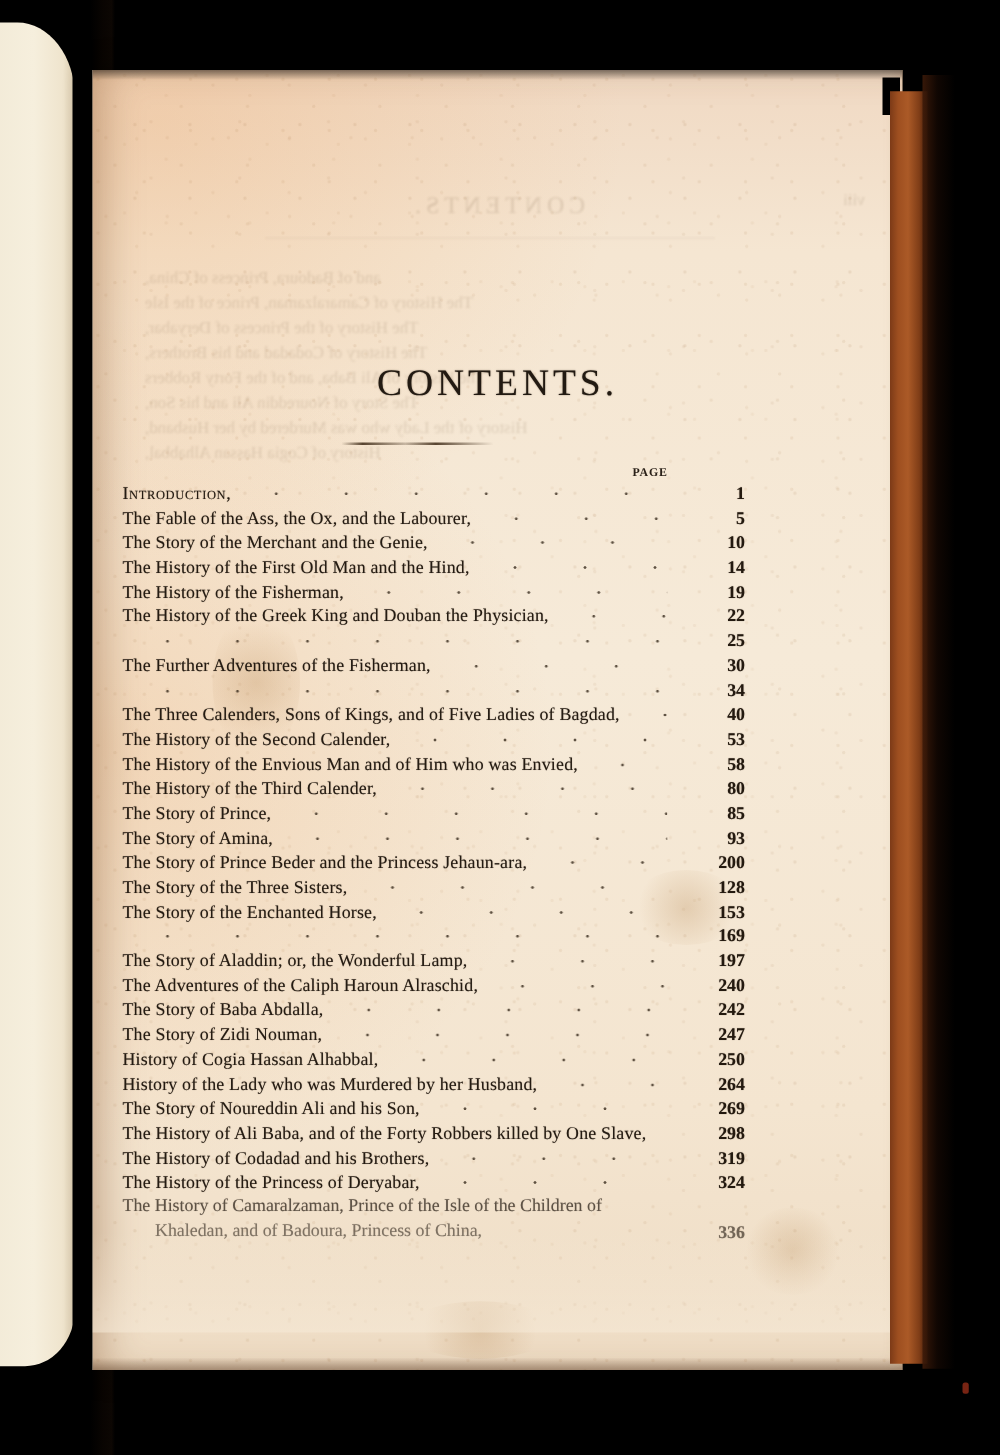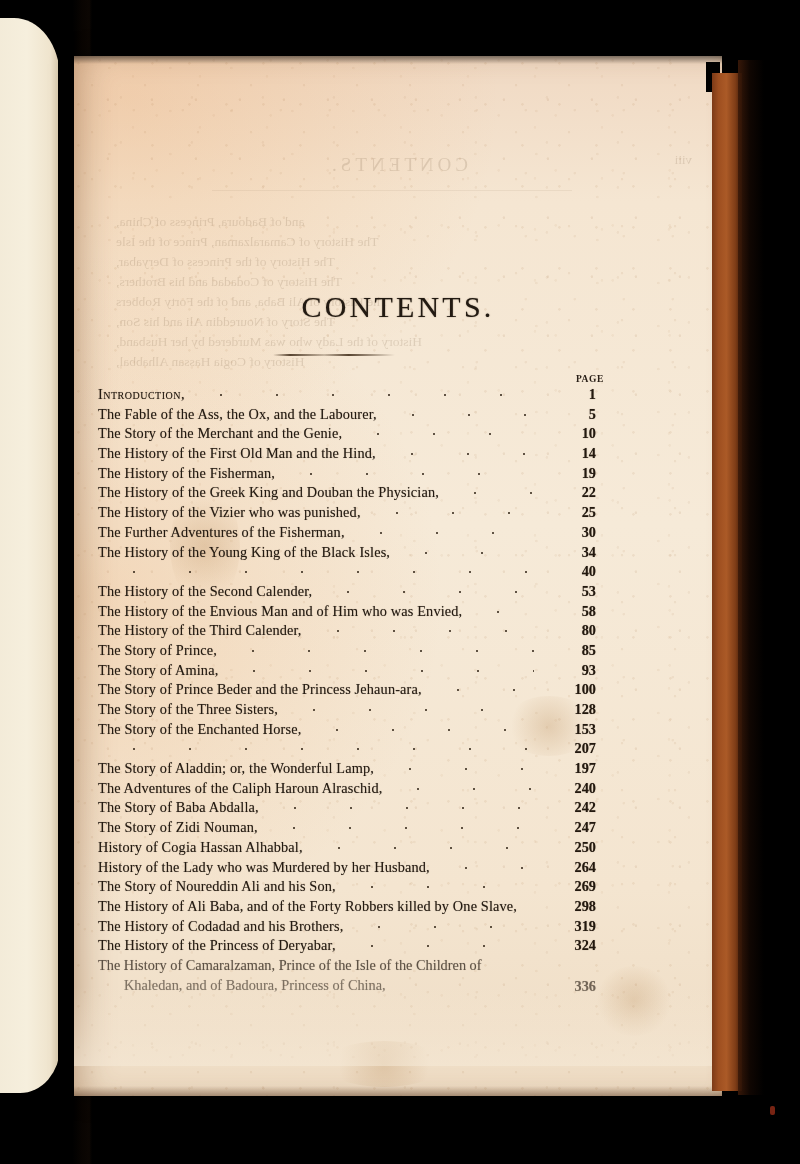--- a/index.html
+++ b/index.html
@@ -235,23 +235,23 @@
        rgba(60,40,20,.85) 14%,
        rgba(60,40,20,.25) 42%,
        rgba(60,40,20,.85) 62%,
        rgba(60,40,20,0) 100%);
     border-radius: 1px;
   }
 
   .page-col-head {
     position: absolute;
     top: 318px;
-    left: 468px;
+    left: 432px;
     width: 62px;
-    text-align: right;
+    text-align: left;
     font-size: 9.5px;
     font-weight: bold;
     letter-spacing: .6px;
     color: #2a2018;
   }
 
   .toc {
     position: absolute;
     top: 329px;
     left: 24px;
@@ -396,35 +396,34 @@
             <span class="toc-label">The History of the Fisherman,</span>
             <span class="leaders"></span>
             <span class="toc-page">19</span>
           </div>
           <div class="toc-row">
             <span class="toc-label">The History of the Greek King and Douban the Physician,</span>
             <span class="leaders"></span>
             <span class="toc-page">22</span>
           </div>
           <div class="toc-row">
-            <span class="toc-label">The History of the Vizier who was punished,</span>
             <span class="leaders"></span>
             <span class="toc-page">25</span>
           </div>
           <div class="toc-row">
             <span class="toc-label">The Further Adventures of the Fisherman,</span>
             <span class="leaders"></span>
             <span class="toc-page">30</span>
           </div>
           <div class="toc-row">
-            <span class="toc-label">The History of the Young King of the Black Isles,</span>
             <span class="leaders"></span>
             <span class="toc-page">34</span>
           </div>
           <div class="toc-row">
+            <span class="toc-label">The Three Calenders, Sons of Kings, and of Five Ladies of Bagdad,</span>
             <span class="leaders"></span>
             <span class="toc-page">40</span>
           </div>
           <div class="toc-row">
             <span class="toc-label">The History of the Second Calender,</span>
             <span class="leaders"></span>
             <span class="toc-page">53</span>
           </div>
           <div class="toc-row">
             <span class="toc-label">The History of the Envious Man and of Him who was Envied,</span>
@@ -442,35 +441,35 @@
             <span class="toc-page">85</span>
           </div>
           <div class="toc-row">
             <span class="toc-label">The Story of Amina,</span>
             <span class="leaders"></span>
             <span class="toc-page">93</span>
           </div>
           <div class="toc-row">
             <span class="toc-label">The Story of Prince Beder and the Princess Jehaun-ara,</span>
             <span class="leaders"></span>
-            <span class="toc-page">100</span>
+            <span class="toc-page">200</span>
           </div>
           <div class="toc-row">
             <span class="toc-label">The Story of the Three Sisters,</span>
             <span class="leaders"></span>
             <span class="toc-page">128</span>
           </div>
           <div class="toc-row">
             <span class="toc-label">The Story of the Enchanted Horse,</span>
             <span class="leaders"></span>
             <span class="toc-page">153</span>
           </div>
           <div class="toc-row">
             <span class="leaders"></span>
-            <span class="toc-page">207</span>
+            <span class="toc-page">169</span>
           </div>
           <div class="toc-row">
             <span class="toc-label">The Story of Aladdin; or, the Wonderful Lamp,</span>
             <span class="leaders"></span>
             <span class="toc-page">197</span>
           </div>
           <div class="toc-row">
             <span class="toc-label">The Adventures of the Caliph Haroun Alraschid,</span>
             <span class="leaders"></span>
             <span class="toc-page">240</span>

